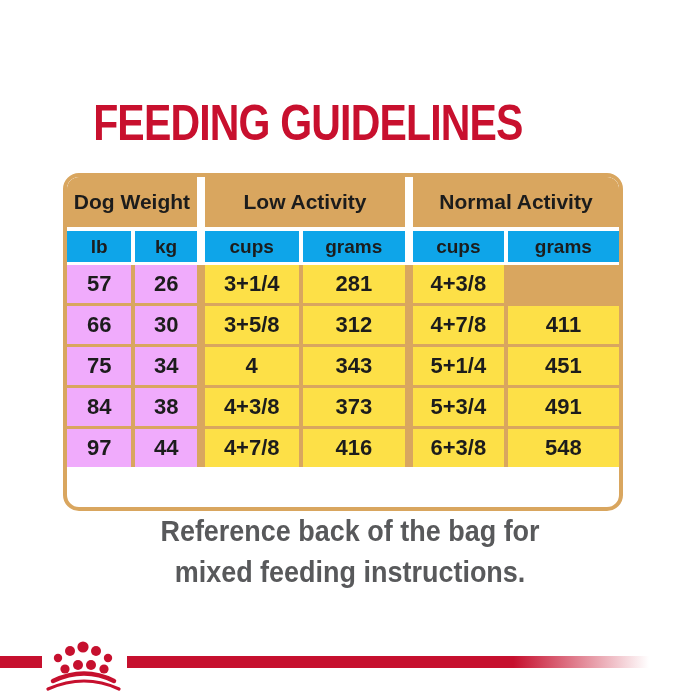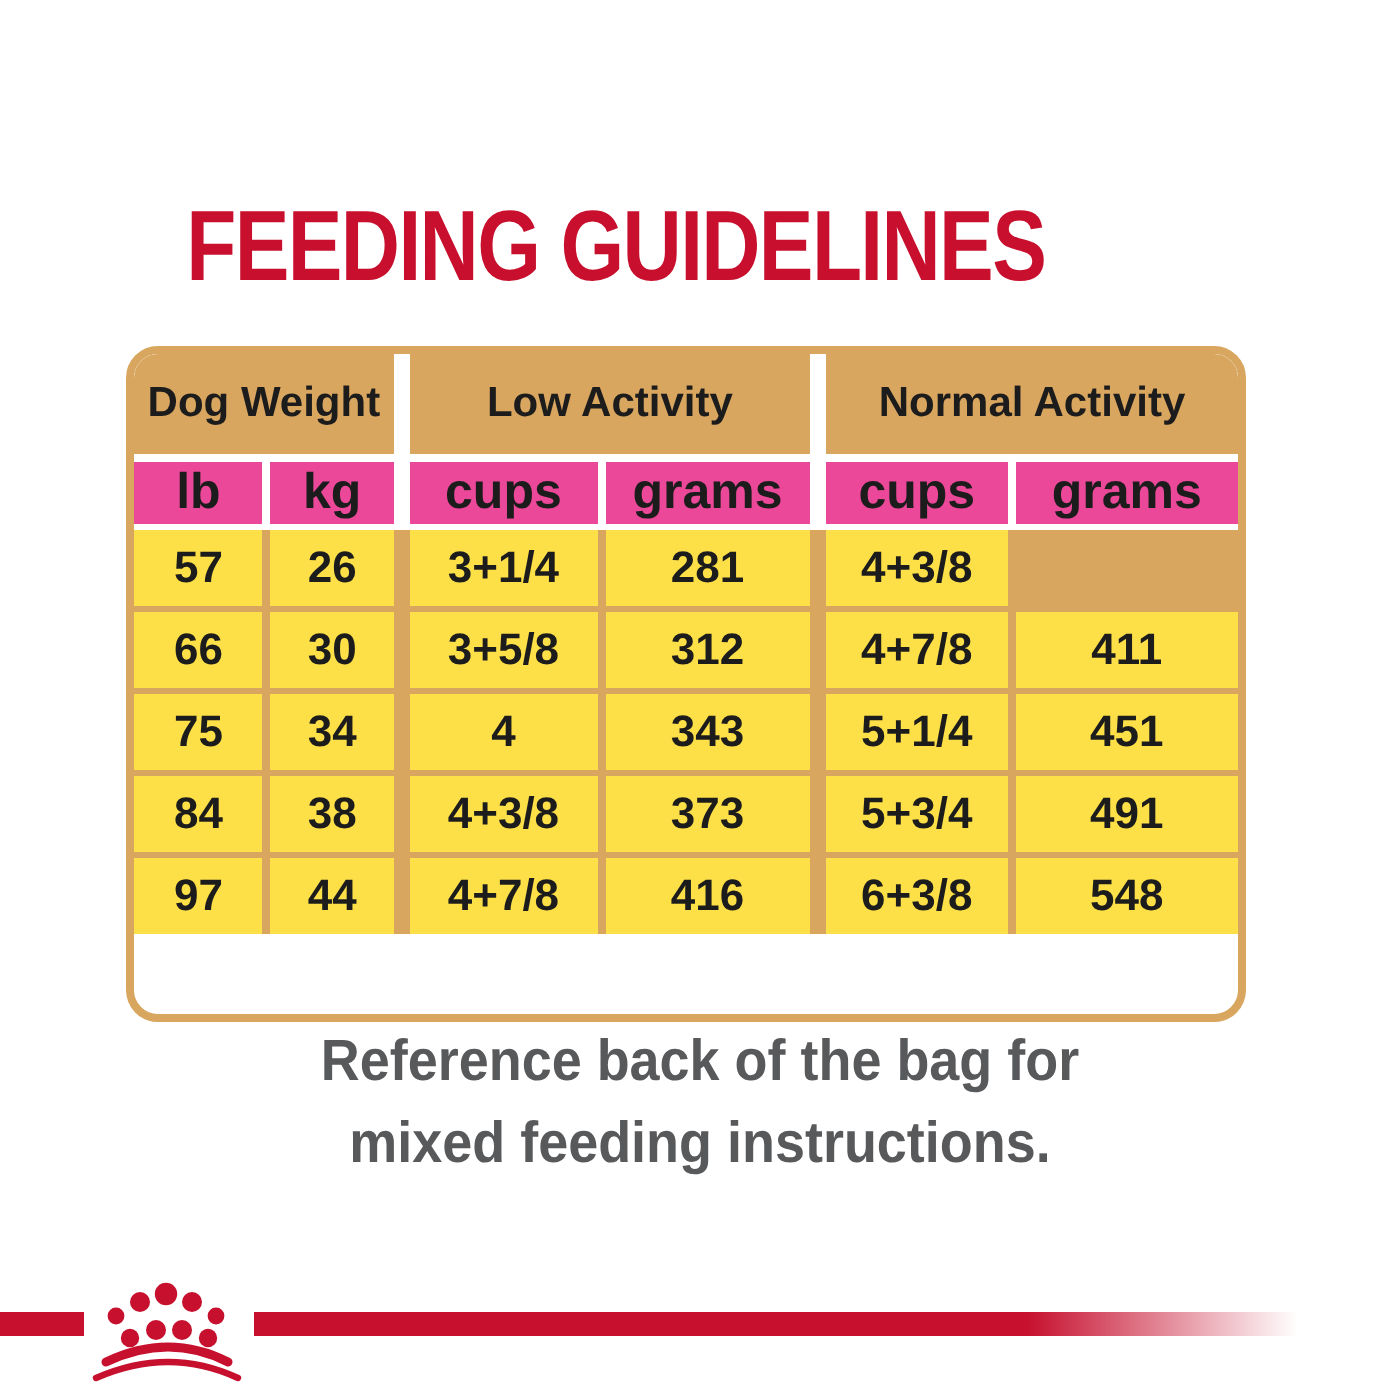--- a/index.html
+++ b/index.html
@@ -25,23 +25,23 @@
     grid-template-columns:66fr 4px 63fr 8px 96fr 4px 105fr 8px 93fr 4px 114fr;
     grid-template-rows:50px 4px 31px 3px 38px 3px 38px 3px 38px 3px 38px 3px 38px;
   }
   .bg-header{grid-area:1/1/5/12;background:#ffffff;}
   .bg-data{grid-area:5/1/14/12;background:#D9A65F;}
   .cell{
     display:flex;align-items:center;justify-content:center;
     color:#1C1C1C;font-weight:700;white-space:nowrap;
   }
   .hcell{background:#D9A65F;font-size:21px;}
-  .shcell{background:#ec4899;font-size:25px;}
+  .shcell{background:#0ea5e9;font-size:19px;}
   .dcell{background:#fde047;font-size:22px;}
-  .dcell.weight{background:#fde047;}
+  .dcell.weight{background:#f0abfc;}
   
   .c1{grid-column:1}.c3{grid-column:3}.c5{grid-column:5}
   .c7{grid-column:7}.c9{grid-column:9}.c11{grid-column:11}
   .g1{grid-column:1/4}.g2{grid-column:5/8}.g3{grid-column:9/12}
   .r1{grid-row:1}.r3{grid-row:3}.r5{grid-row:5}.r7{grid-row:7}
   .r9{grid-row:9}.r11{grid-row:11}.r13{grid-row:13}
   
   .footer-note{
     position:absolute;left:0;top:511px;width:700px;text-align:center;
     color:#58595B;font-size:29px;font-weight:700;line-height:41px;

